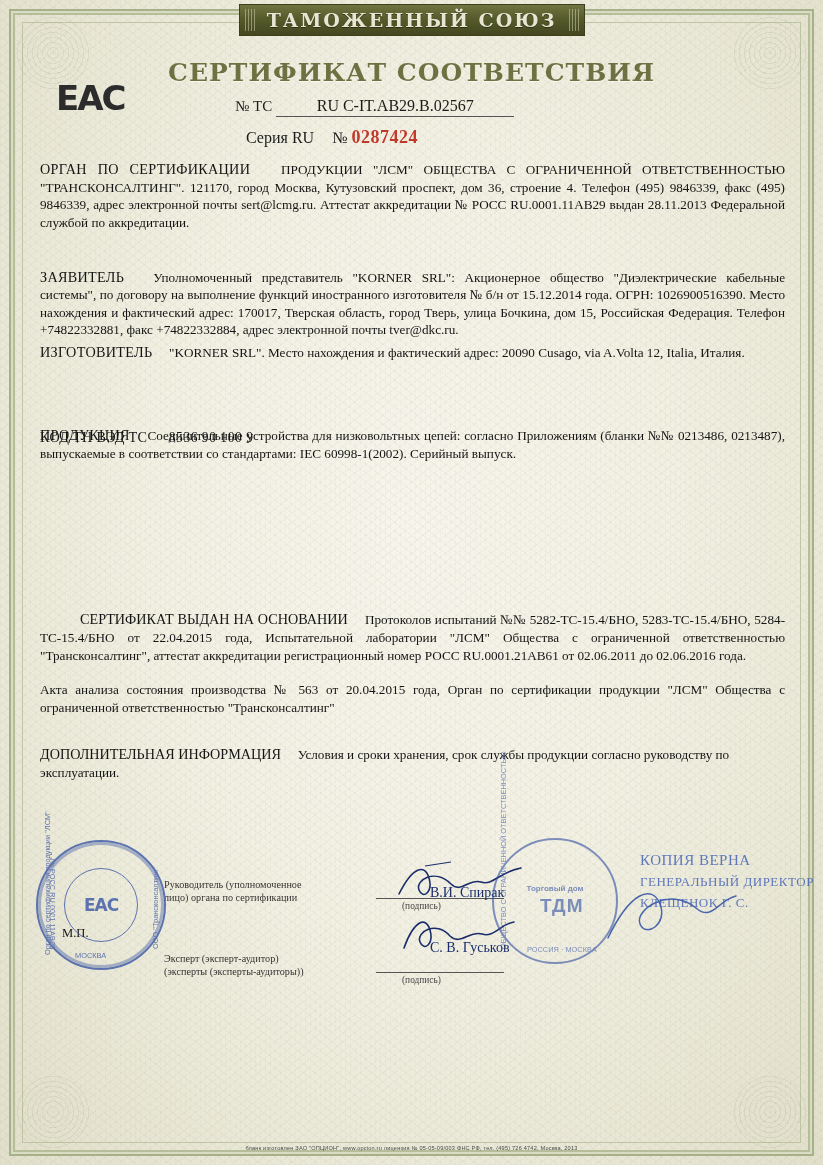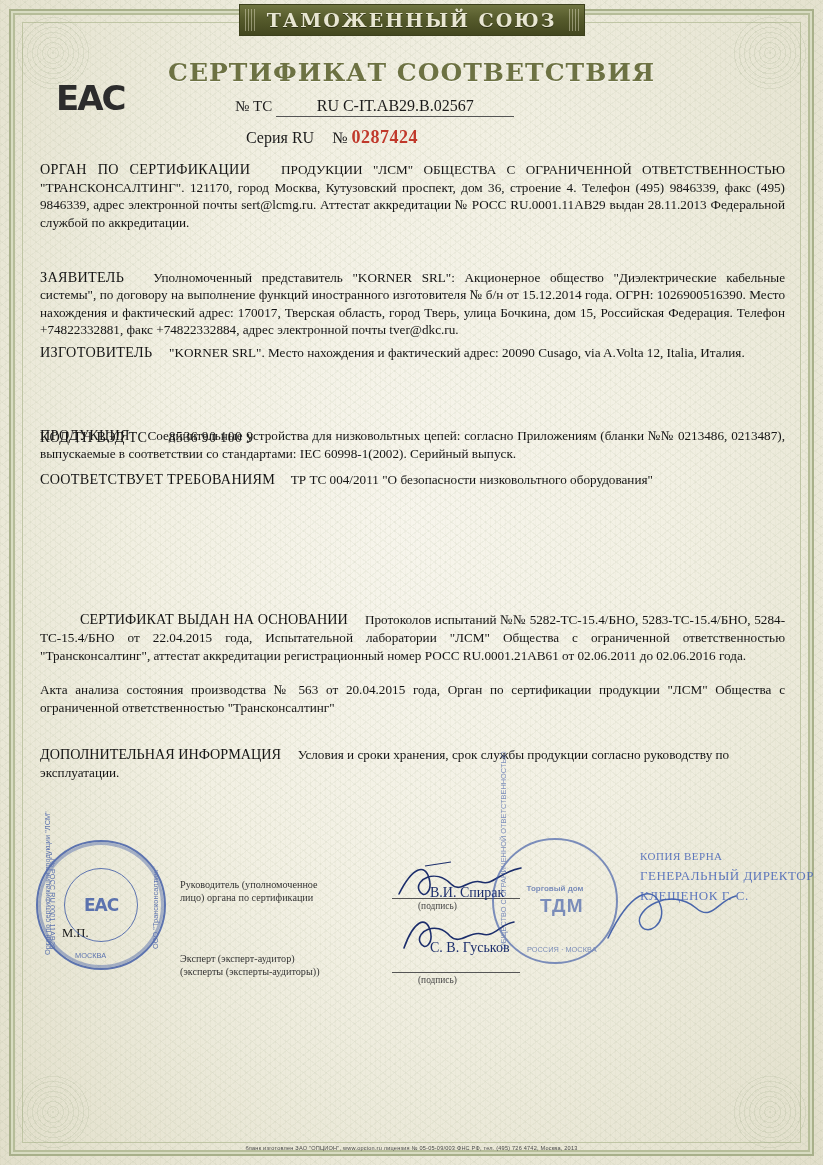--- a/index.html
+++ b/index.html
@@ -222,21 +222,21 @@
     color: #141414;
     display: flex;
     align-items: baseline;
     gap: 14px;
     white-space: nowrap;
   }
   .validity .date { font-size: 14.6px; }
 
   .sig-block {
     position: absolute;
-    left: 180px;
+    left: 164px;
     top: 878px;
     font-size: 12.4px;
     line-height: 1.3;
     color: #141414;
   }
   .sig-block .small {
     font-size: 10.2px;
     color: #333;
   }
   .sig-row { position: relative; height: 40px; }
@@ -329,21 +329,21 @@
   .copy-mark {
     position: absolute;
     left: 640px; top: 848px;
     color: #3b5bb5;
     font-family: "Liberation Serif", serif;
     opacity: .8;
     line-height: 1.6;
     font-size: 13px;
     letter-spacing: .5px;
   }
-  .copy-mark .l1 { font-size: 11px; }
+  .copy-mark .l1 { font-size: 15px; }
 
   .footer-micro {
     position: absolute;
     left: 0; right: 0;
     bottom: 14px;
     text-align: center;
     font-family: "Liberation Sans", sans-serif;
     font-size: 5.6px;
     color: #4a4a4a;
     letter-spacing: .2px;
@@ -415,24 +415,20 @@
       <span class="sp"></span>
       <span>Соединительные устройства для низковольтных цепей: согласно Приложениям (бланки №№ 0213486, 0213487), выпускаемые в соответствии со стандартами: IEC 60998-1(2002). Серийный выпуск.</span>
     </div>
   </div>
 
   <div class="tnved">
     <span class="lbl-caps">КОД ТН ВЭД ТС</span>
     <span class="code">8536 90 100 9</span>
   </div>
 
-  <div class="conform">
-    <span class="lbl-caps">СООТВЕТСТВУЕТ ТРЕБОВАНИЯМ</span>
-    <span class="val">ТР ТС 004/2011 "О безопасности низковольтного оборудования"</span>
-  </div>
 
   <div class="basis">
     <span class="hd">СЕРТИФИКАТ ВЫДАН НА ОСНОВАНИИ</span>
     <span class="sp"></span>
     <span>Протоколов испытаний №№ 5282-ТС-15.4/БНО, 5283-ТС-15.4/БНО, 5284-ТС-15.4/БНО от 22.04.2015 года, Испытательной лаборатории "ЛСМ" Общества с ограниченной ответственностью "Трансконсалтинг", аттестат аккредитации регистрационный номер РОСС RU.0001.21АВ61 от 02.06.2011 до 02.06.2016 года.</span>
     <div style="margin-top:16px;">Акта анализа состояния производства № 563 от 20.04.2015 года, Орган по сертификации продукции "ЛСМ" Общества с ограниченной ответственностью "Трансконсалтинг"</div>
   </div>
 
   <div class="addinfo">
     <span class="hd">ДОПОЛНИТЕЛЬНАЯ ИНФОРМАЦИЯ</span>

